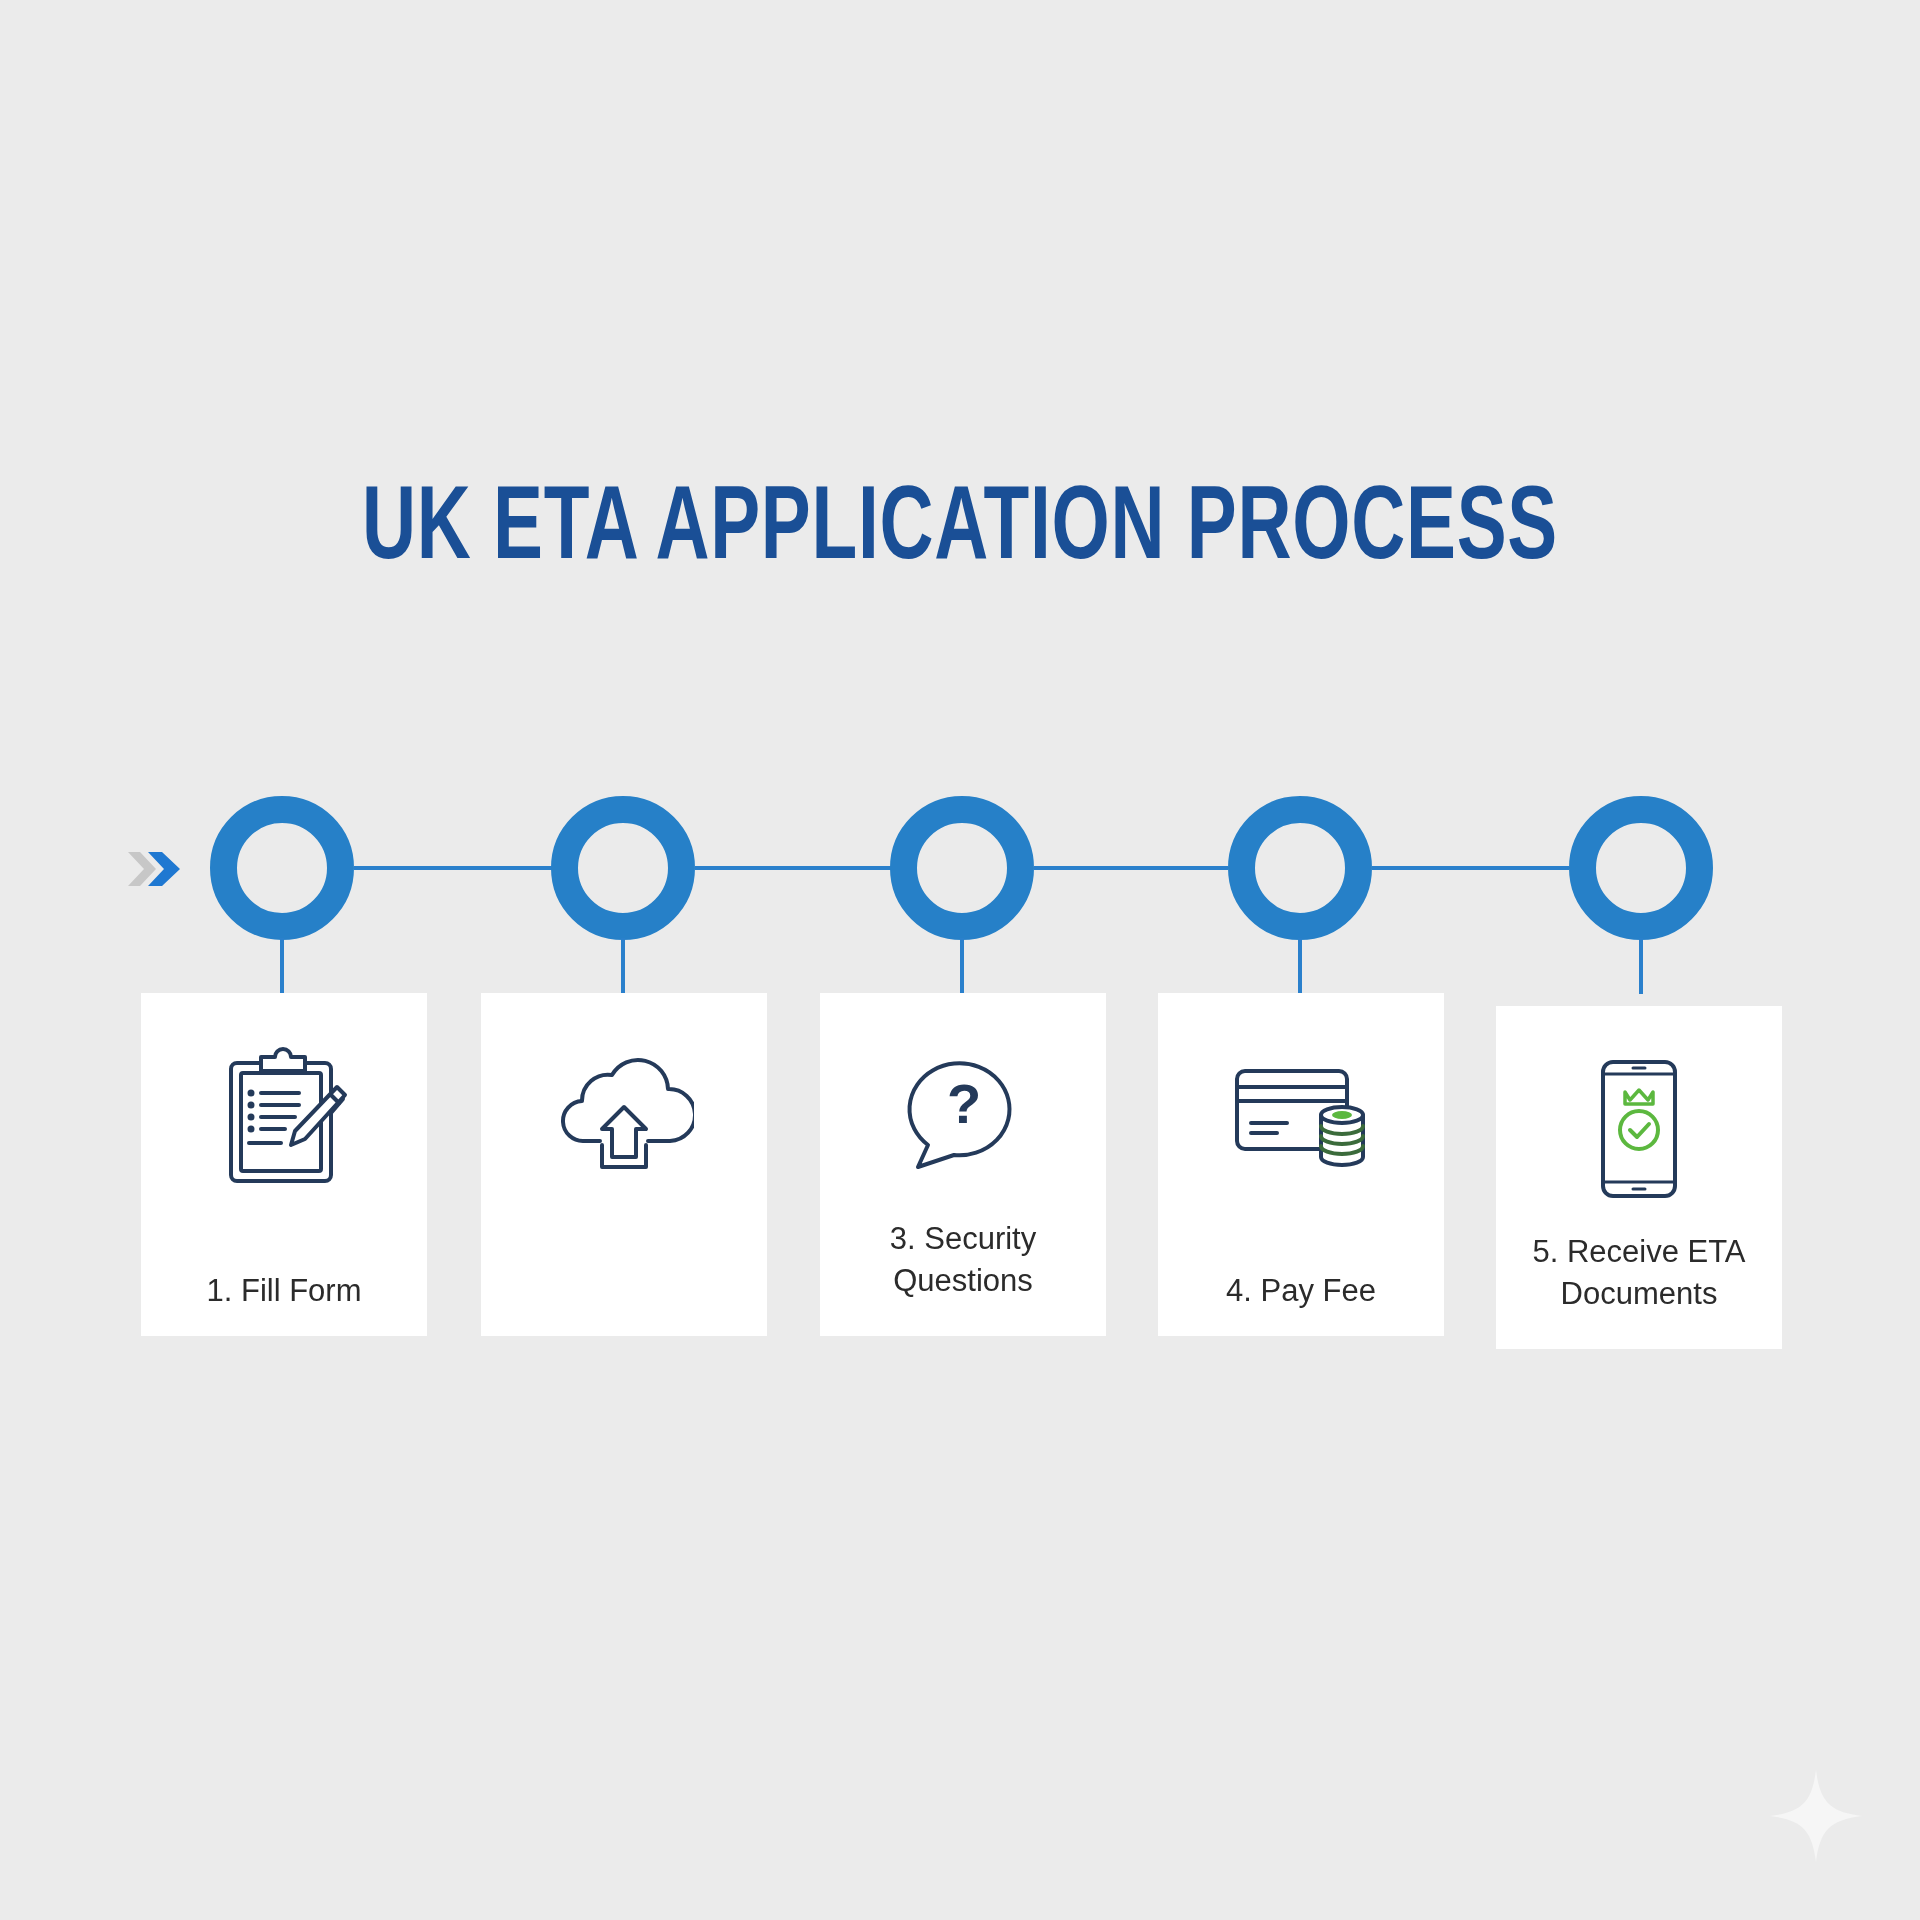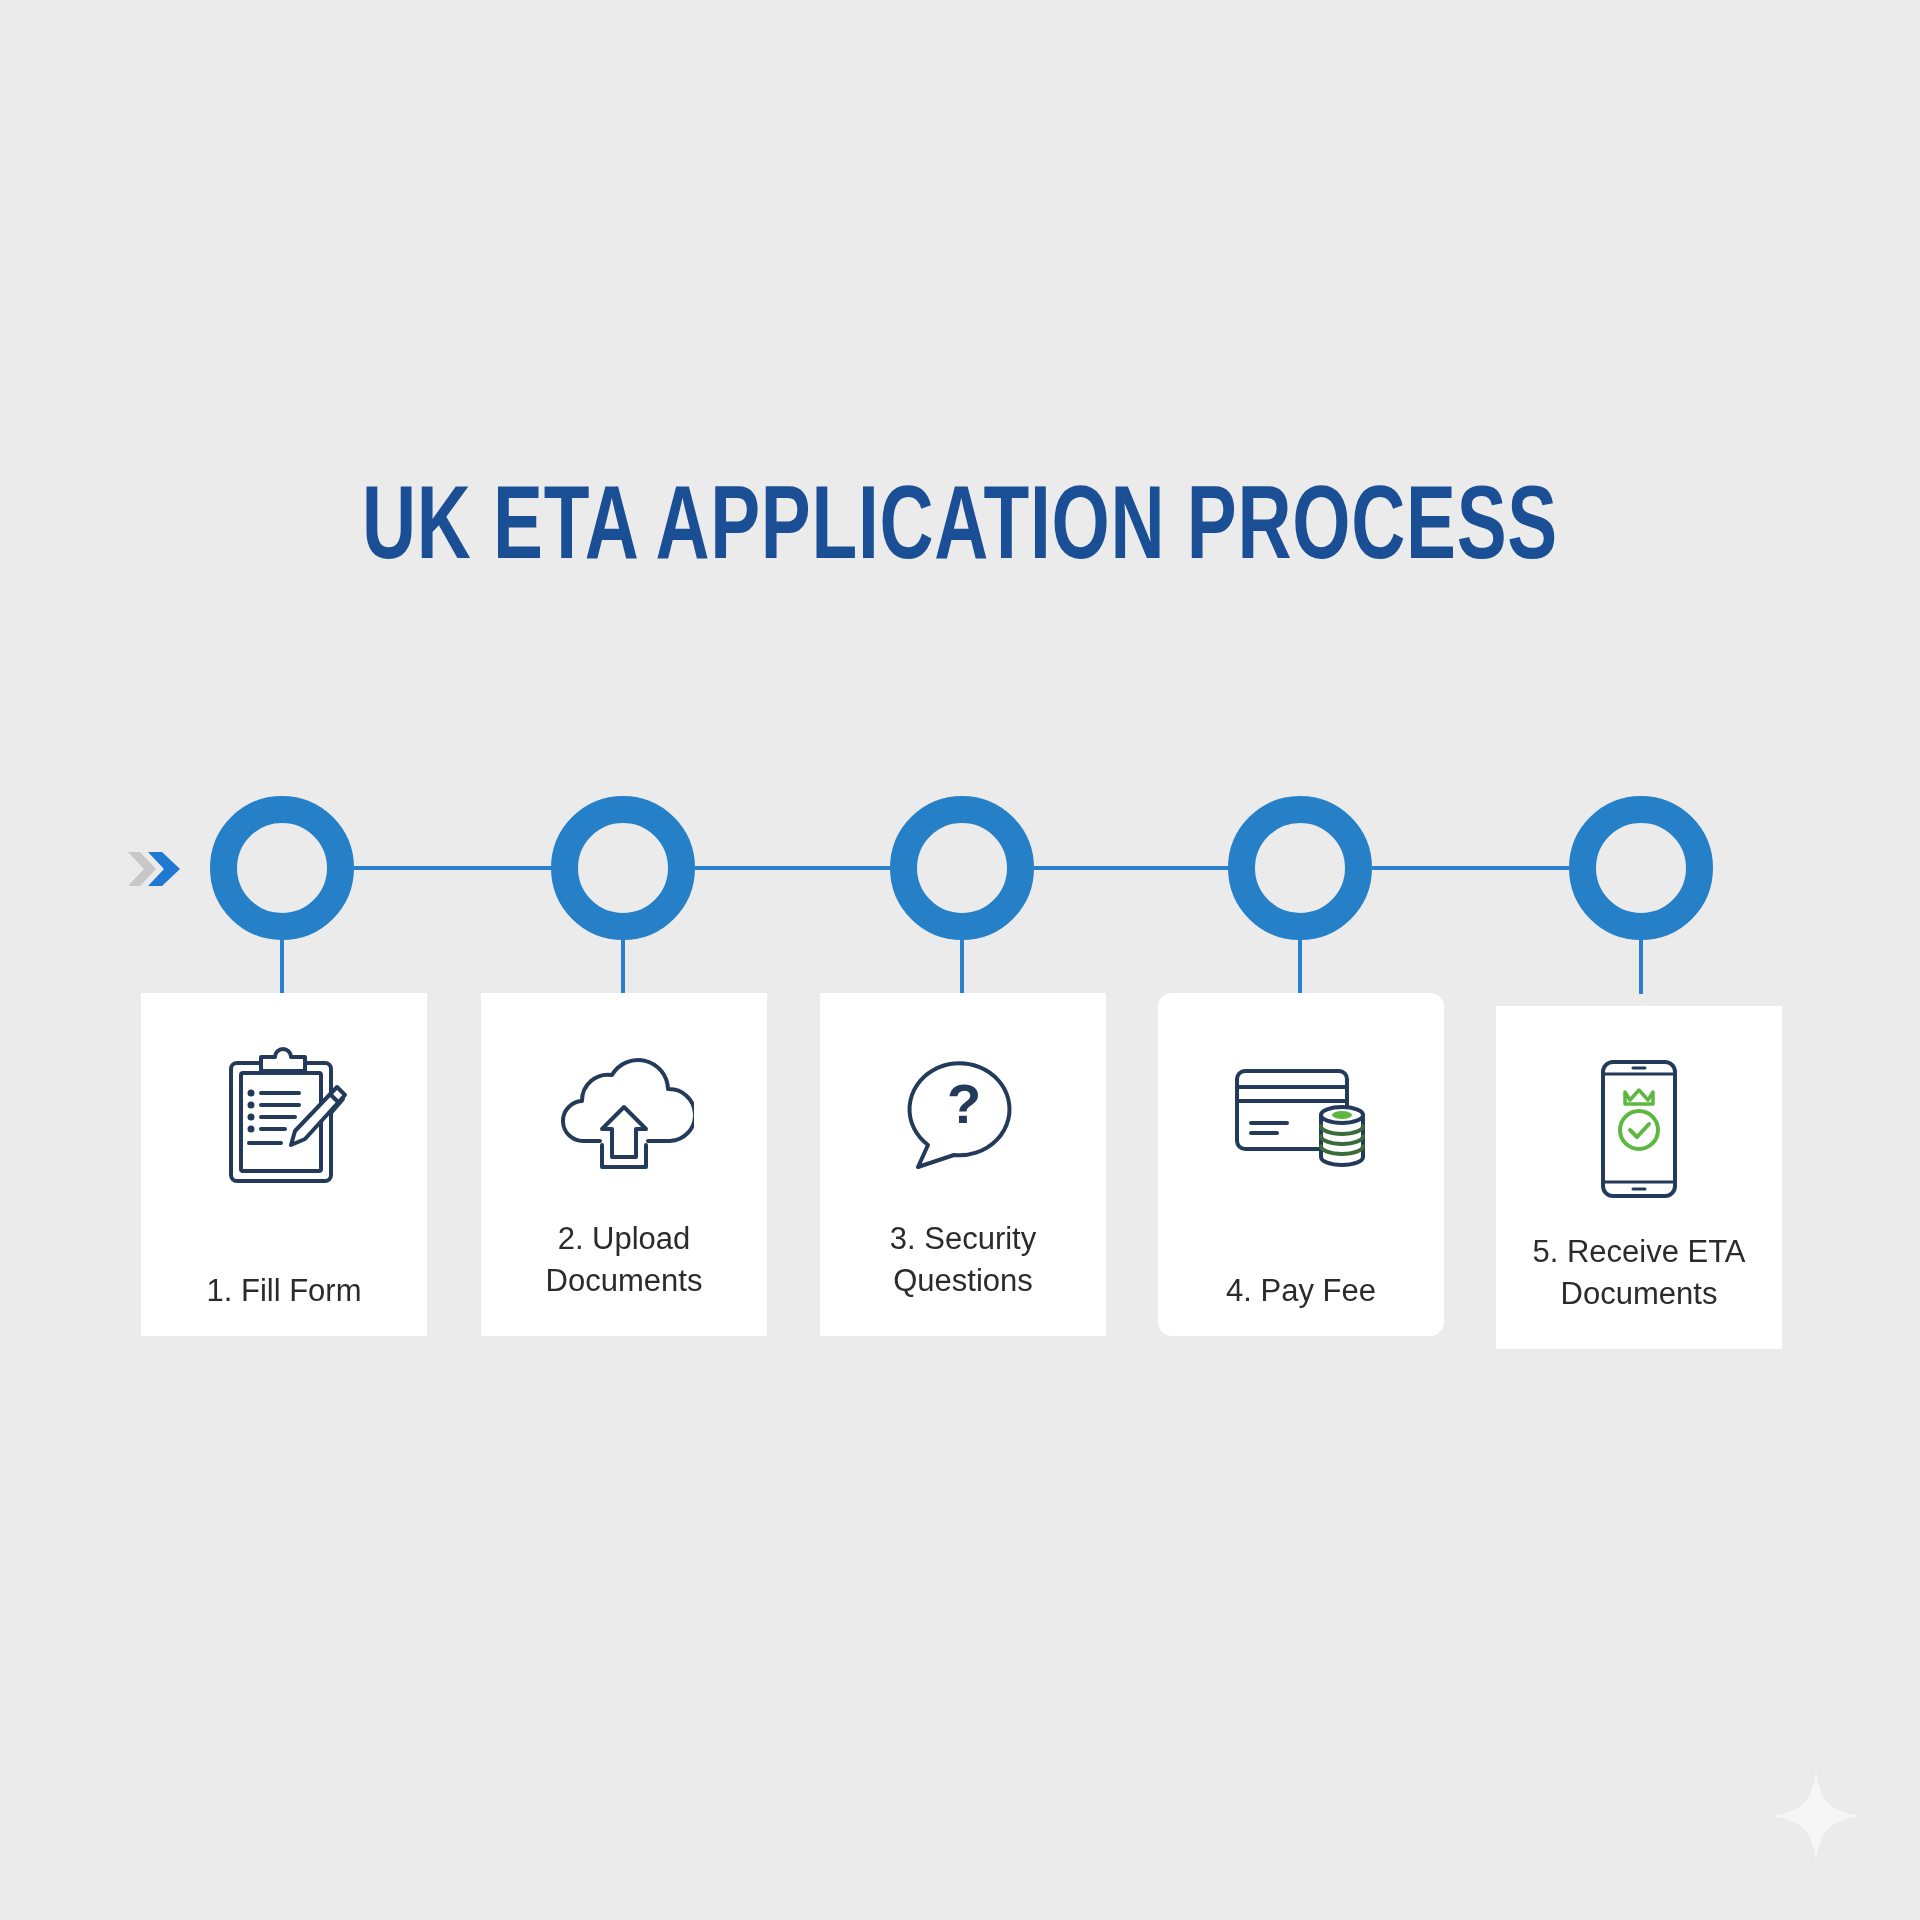--- a/index.html
+++ b/index.html
@@ -95,40 +95,36 @@
 </div>
 
 <div class="card" style="left:481px;">
   <div class="icon">
     <svg width="140" height="140" viewBox="0 0 140 140" fill="none" stroke="#243a5a" stroke-width="4" stroke-linecap="round" stroke-linejoin="round">
       <path d="M46 96 H30 a20 20 0 0 1 -2 -40 a26 26 0 0 1 30 -26 a30 30 0 0 1 56 14 a22 22 0 0 1 2 52 H94"></path>
       <path d="M58 112 V84 H48 L70 62 L92 84 H82 V112 Z"></path>
       <path d="M48 100 V122 H92 V100"></path>
     </svg>
   </div>
-  <div class="label">
-    <div>2. Upload</div>
-    <div>Documents</div>
-  </div>
 </div>
 
 <div class="card" style="left:820px;">
   <div class="icon">
     <svg width="130" height="140" viewBox="0 0 130 140" fill="none" stroke="#243a5a" stroke-width="4" stroke-linecap="round" stroke-linejoin="round">
       <path d="M30 100 A50 46 0 1 1 56 110 L20 122 Z"></path>
       <text x="66" y="78" text-anchor="middle" font-family="Liberation Sans, sans-serif" font-weight="bold" font-size="56" fill="#243a5a" stroke="none">?</text>
     </svg>
   </div>
   <div class="label">
     <div>3. Security</div>
     <div>Questions</div>
   </div>
 </div>
 
-<div class="card" style="left:1158px;border-radius:14px;">
+<div class="card" style="left:1158px;">
   <div class="icon">
     <svg width="140" height="140" viewBox="0 0 140 140" fill="none" stroke="#243a5a" stroke-width="4" stroke-linecap="round" stroke-linejoin="round">
       <rect x="6" y="26" width="110" height="78" rx="8"></rect>
       <line x1="6" y1="42" x2="116" y2="42"></line>
       <line x1="6" y1="56" x2="116" y2="56"></line>
       <line x1="20" y1="78" x2="56" y2="78"></line>
       <line x1="20" y1="88" x2="46" y2="88"></line>
       <path d="M90 70 v42 a21 8 0 0 0 42 0 v-42" fill="#ffffff"></path>
       <ellipse cx="111" cy="70" rx="21" ry="8" fill="#ffffff"></ellipse>
       <ellipse cx="111" cy="70" rx="10" ry="4" fill="#5cb83f" stroke="none"></ellipse>

